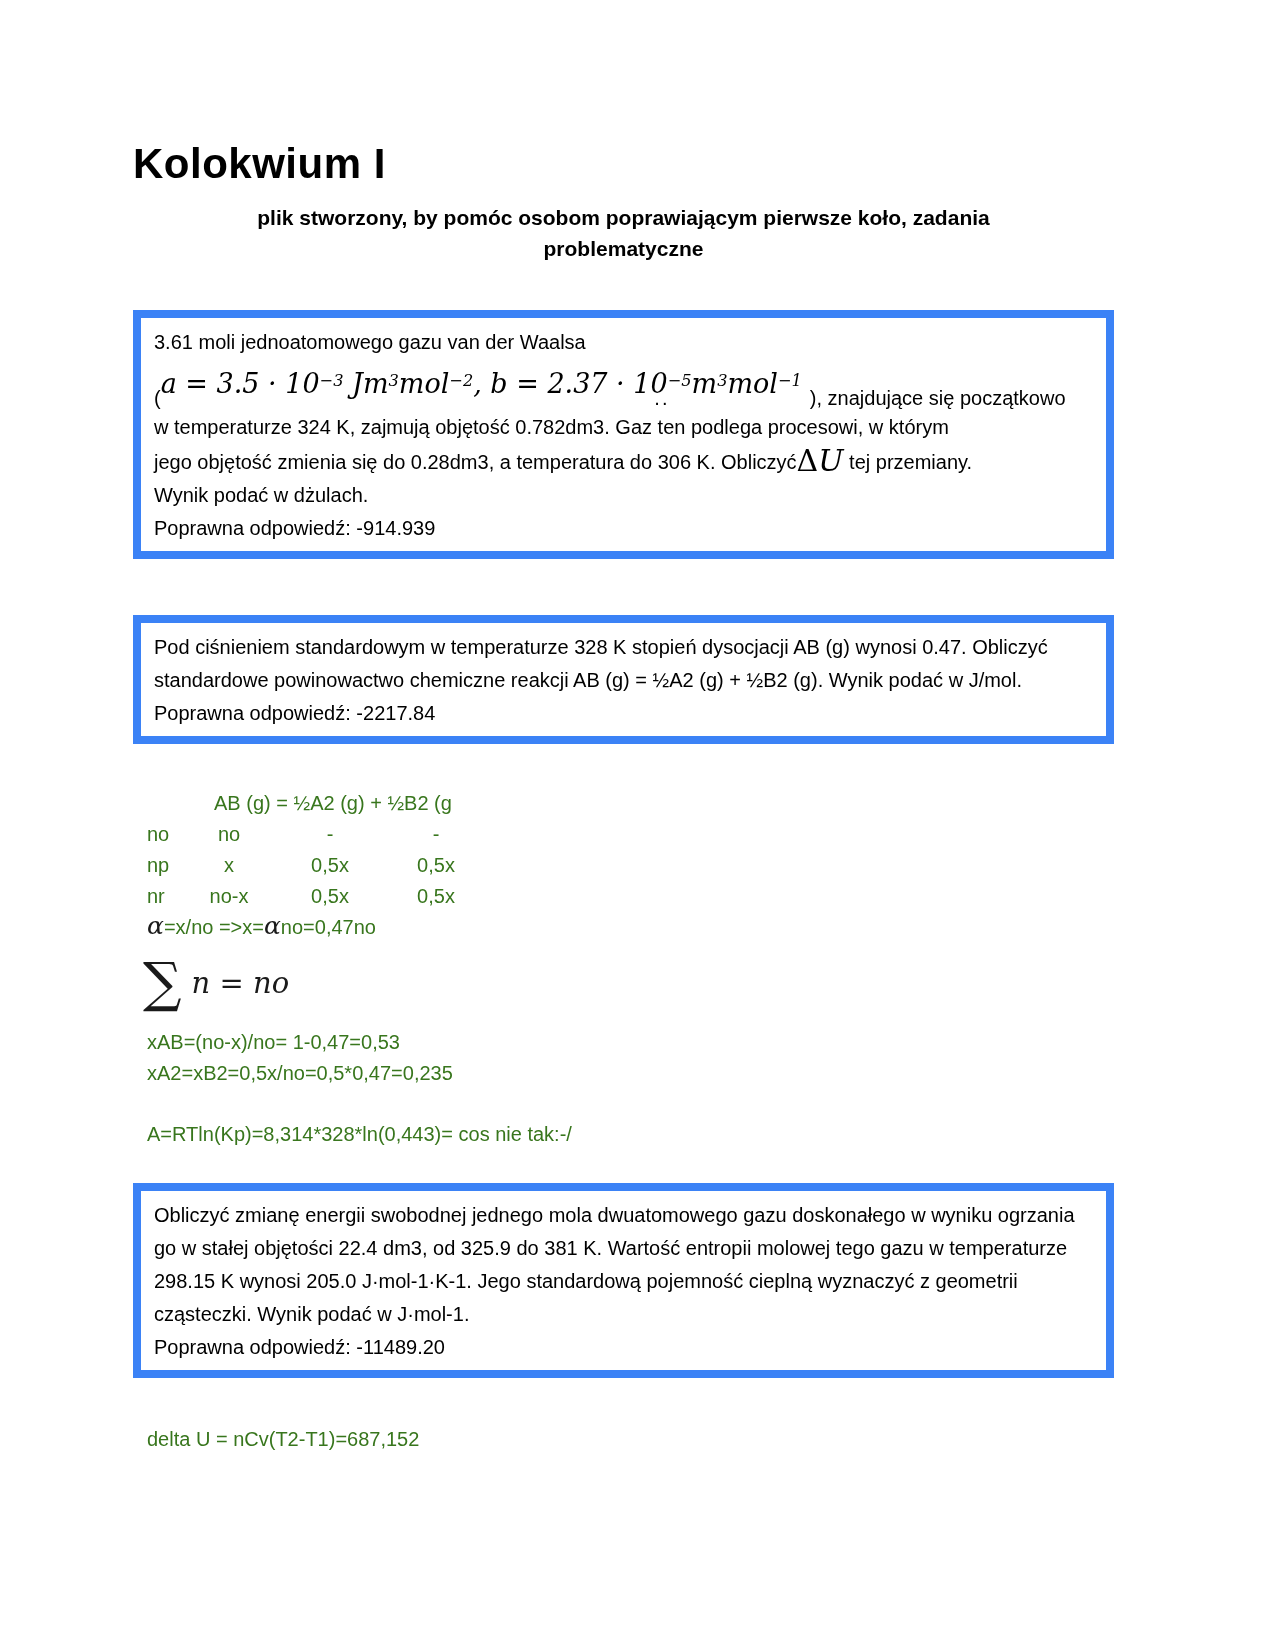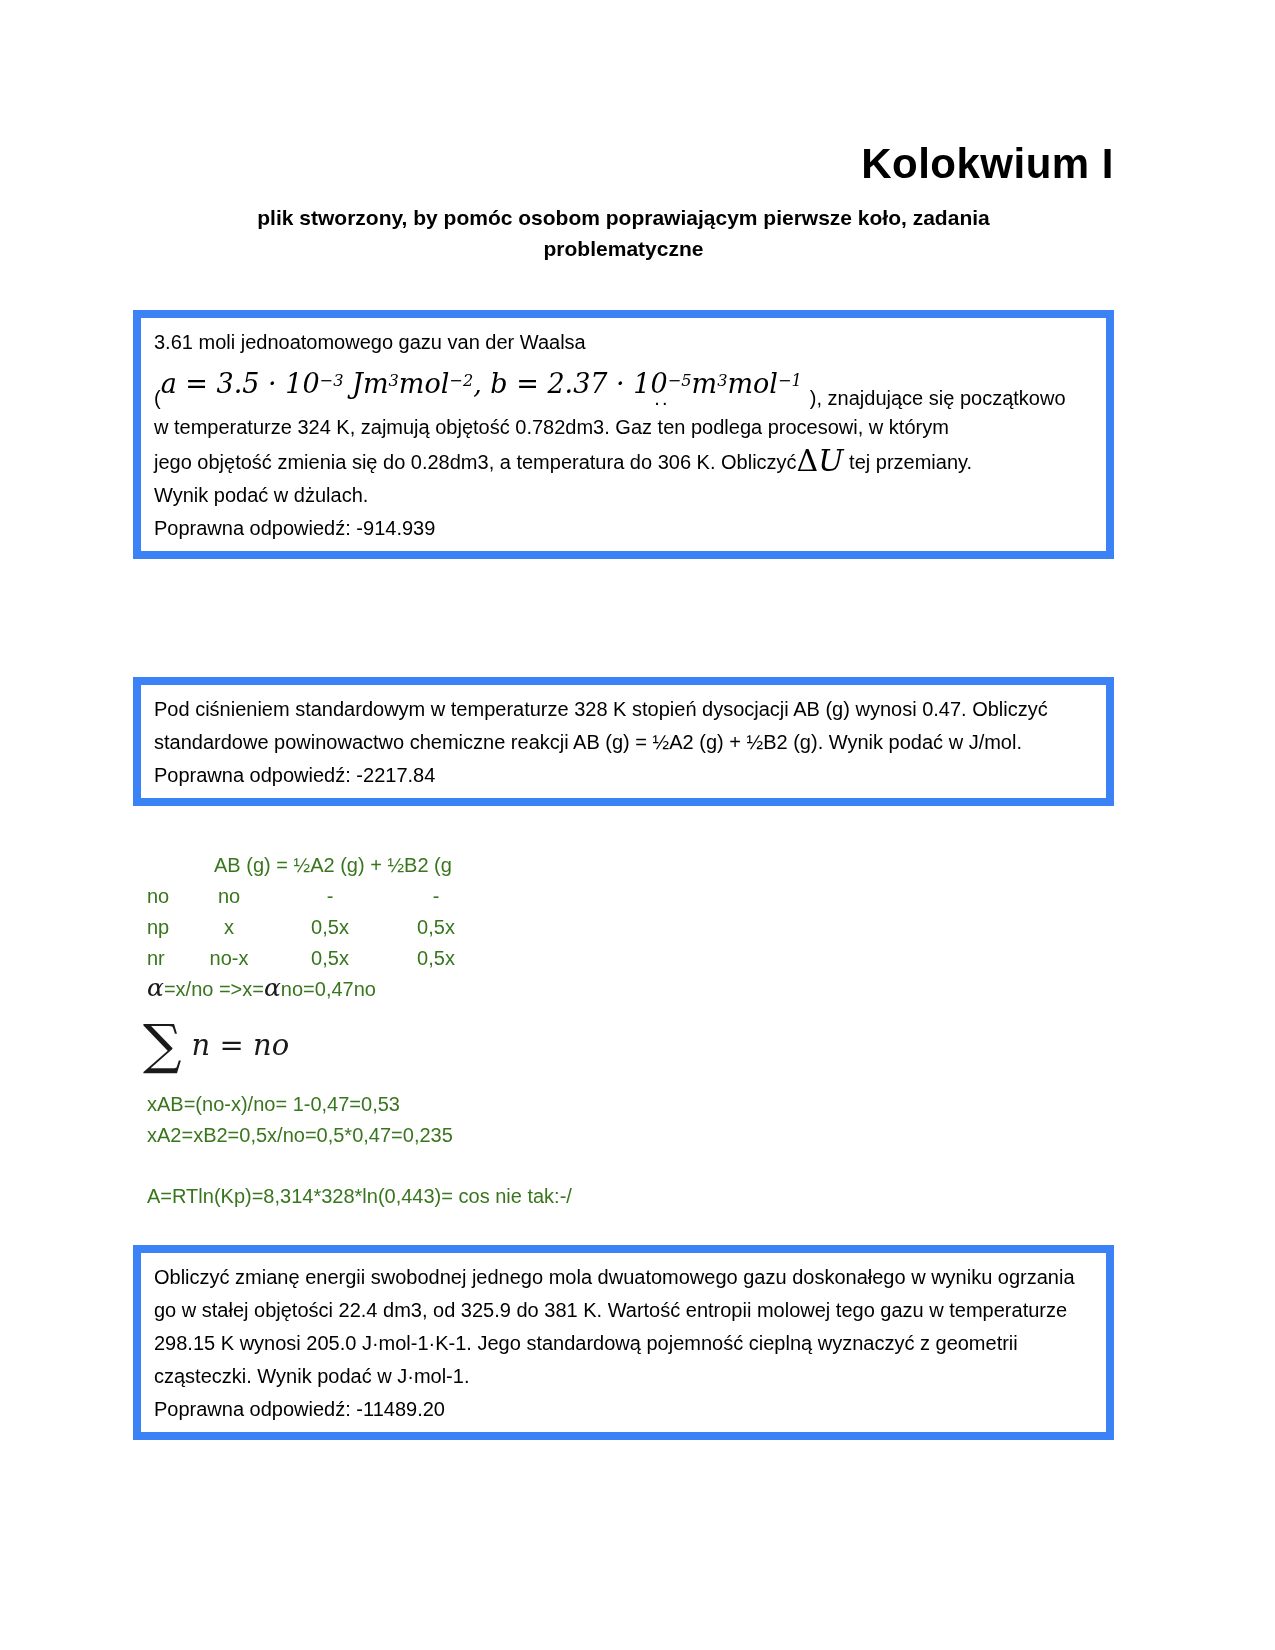--- a/index.html
+++ b/index.html
@@ -15,41 +15,41 @@
   .doc{
     position:absolute;
     left:133px;
     top:0;
     width:981px;
   }
   .title{
     padding-top:140px;
     font-size:42px;
     font-weight:bold;
-    text-align:right;
+    text-align:left;
     line-height:1.15;
     letter-spacing:0.5px;
   }
   .subtitle{
     margin:14px auto 0;
     width:880px;
     font-size:21px;
     font-weight:bold;
     text-align:center;
     line-height:31px;
   }
   .box{
     margin-top:46px;
     border:8px solid #3b82f6;
     padding:8px 13px 6px;
     font-size:20px;
     line-height:33px;
     box-sizing:border-box;
   }
-  .box2{margin-top:118px;}
+  .box2{margin-top:56px;}
   .box3{margin-top:33px;}
   
   .formula-row{
     display:flex;
     align-items:flex-end;
     height:52px;
   }
   .paren{line-height:26px;}
   .math{
     position:relative;
@@ -175,15 +175,16 @@
       <div>xA2=xB2=0,5x/no=0,5*0,47=0,235</div>
       <div class="gap"></div>
       <div>A=RTln(Kp)=8,314*328*ln(0,443)= cos nie tak:-/</div>
     </div>
 
     <div class="box box3">
       <div>Obliczyć zmianę energii swobodnej jednego mola dwuatomowego gazu doskonałego w wyniku ogrzania go w stałej objętości 22.4 dm3, od 325.9 do 381 K. Wartość entropii molowej tego gazu w temperaturze 298.15 K wynosi 205.0 J·mol-1·K-1. Jego standardową pojemność cieplną wyznaczyć z geometrii cząsteczki. Wynik podać w J·mol-1.</div>
       <div>Poprawna odpowiedź: -11489.20</div>
     </div>
 
+    <div class="sol sol-final">delta U = nCv(T2-T1)=687,152</div>
 
   </div>
 </div>
 
 </body></html>

